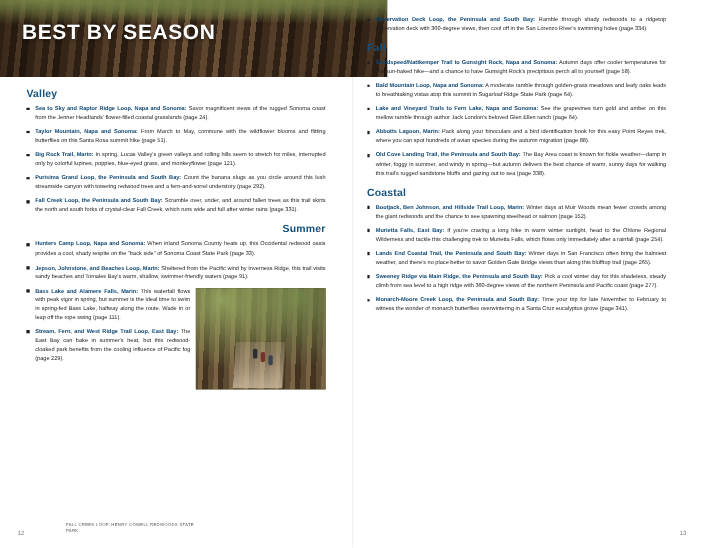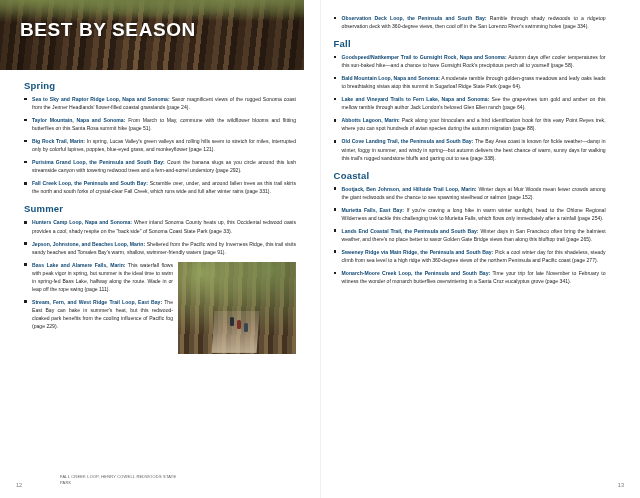--- a/index.html
+++ b/index.html
@@ -31,21 +31,21 @@
   .page-right {
     width: 340px;
     padding-left: 46px;
   }
 
   
   .hero {
     position: absolute;
     left: 0;
     top: 0;
-    width: 304px;
+    width: 352px;
     height: 70px;
     overflow: hidden;
     background: #0f172a;
   }
   .hero-bg {
     position: absolute;
     inset: 0;
     background:
       linear-gradient(90deg, rgba(20,12,6,0.55) 0%, rgba(20,12,6,0.10) 45%, rgba(20,12,6,0.45) 100%),
       repeating-linear-gradient(96deg,
@@ -96,21 +96,21 @@
   }
 
   .season-head {
     font-size: 9.5px;
     font-weight: bold;
     color: #123a5e;
     margin: 0 0 4px 0;
     letter-spacing: 0.2px;
   }
   .season-head.spring { color: #14527f; }
-  .season-head.summer { color: #14527f; }
+  .season-head.summer { color: #14527f; text-align: right; }
   .season-head.fall { color: #14527f; }
   .season-head.winter { color: #14527f; }
 
   ul.entries {
     list-style: none;
     margin: 0 0 8px 0;
     padding: 0;
   }
   ul.entries li {
     position: relative;
@@ -215,21 +215,21 @@
   <div class="page page-left">
 
     <div class="hero">
       <div class="hero-bg"></div>
       <div class="hero-canopy"></div>
       <div class="hero-title">BEST BY SEASON</div>
     </div>
 
     <div class="col col-left">
 
-      <h2 class="season-head spring">Spring</h2>
+      <h2 class="season-head spring">Valley</h2>
       <ul class="entries">
         <li>
           <span class="entry-name">Sea to Sky and Raptor Ridge Loop, Napa and Sonoma:</span><span class="entry-text"> Savor magnificent views of the rugged Sonoma coast from the Jenner Headlands' flower-filled coastal grasslands (page 24).</span>
         </li>
         <li>
           <span class="entry-name">Taylor Mountain, Napa and Sonoma:</span><span class="entry-text"> From March to May, commune with the wildflower blooms and flitting butterflies on this Santa Rosa summit hike (page 51).</span>
         </li>
         <li>
           <span class="entry-name">Big Rock Trail, Marin:</span><span class="entry-text"> In spring, Lucas Valley's green valleys and rolling hills seem to stretch for miles, interrupted only by colorful lupines, poppies, blue-eyed grass, and monkeyflower (page 121).</span>
         </li>

